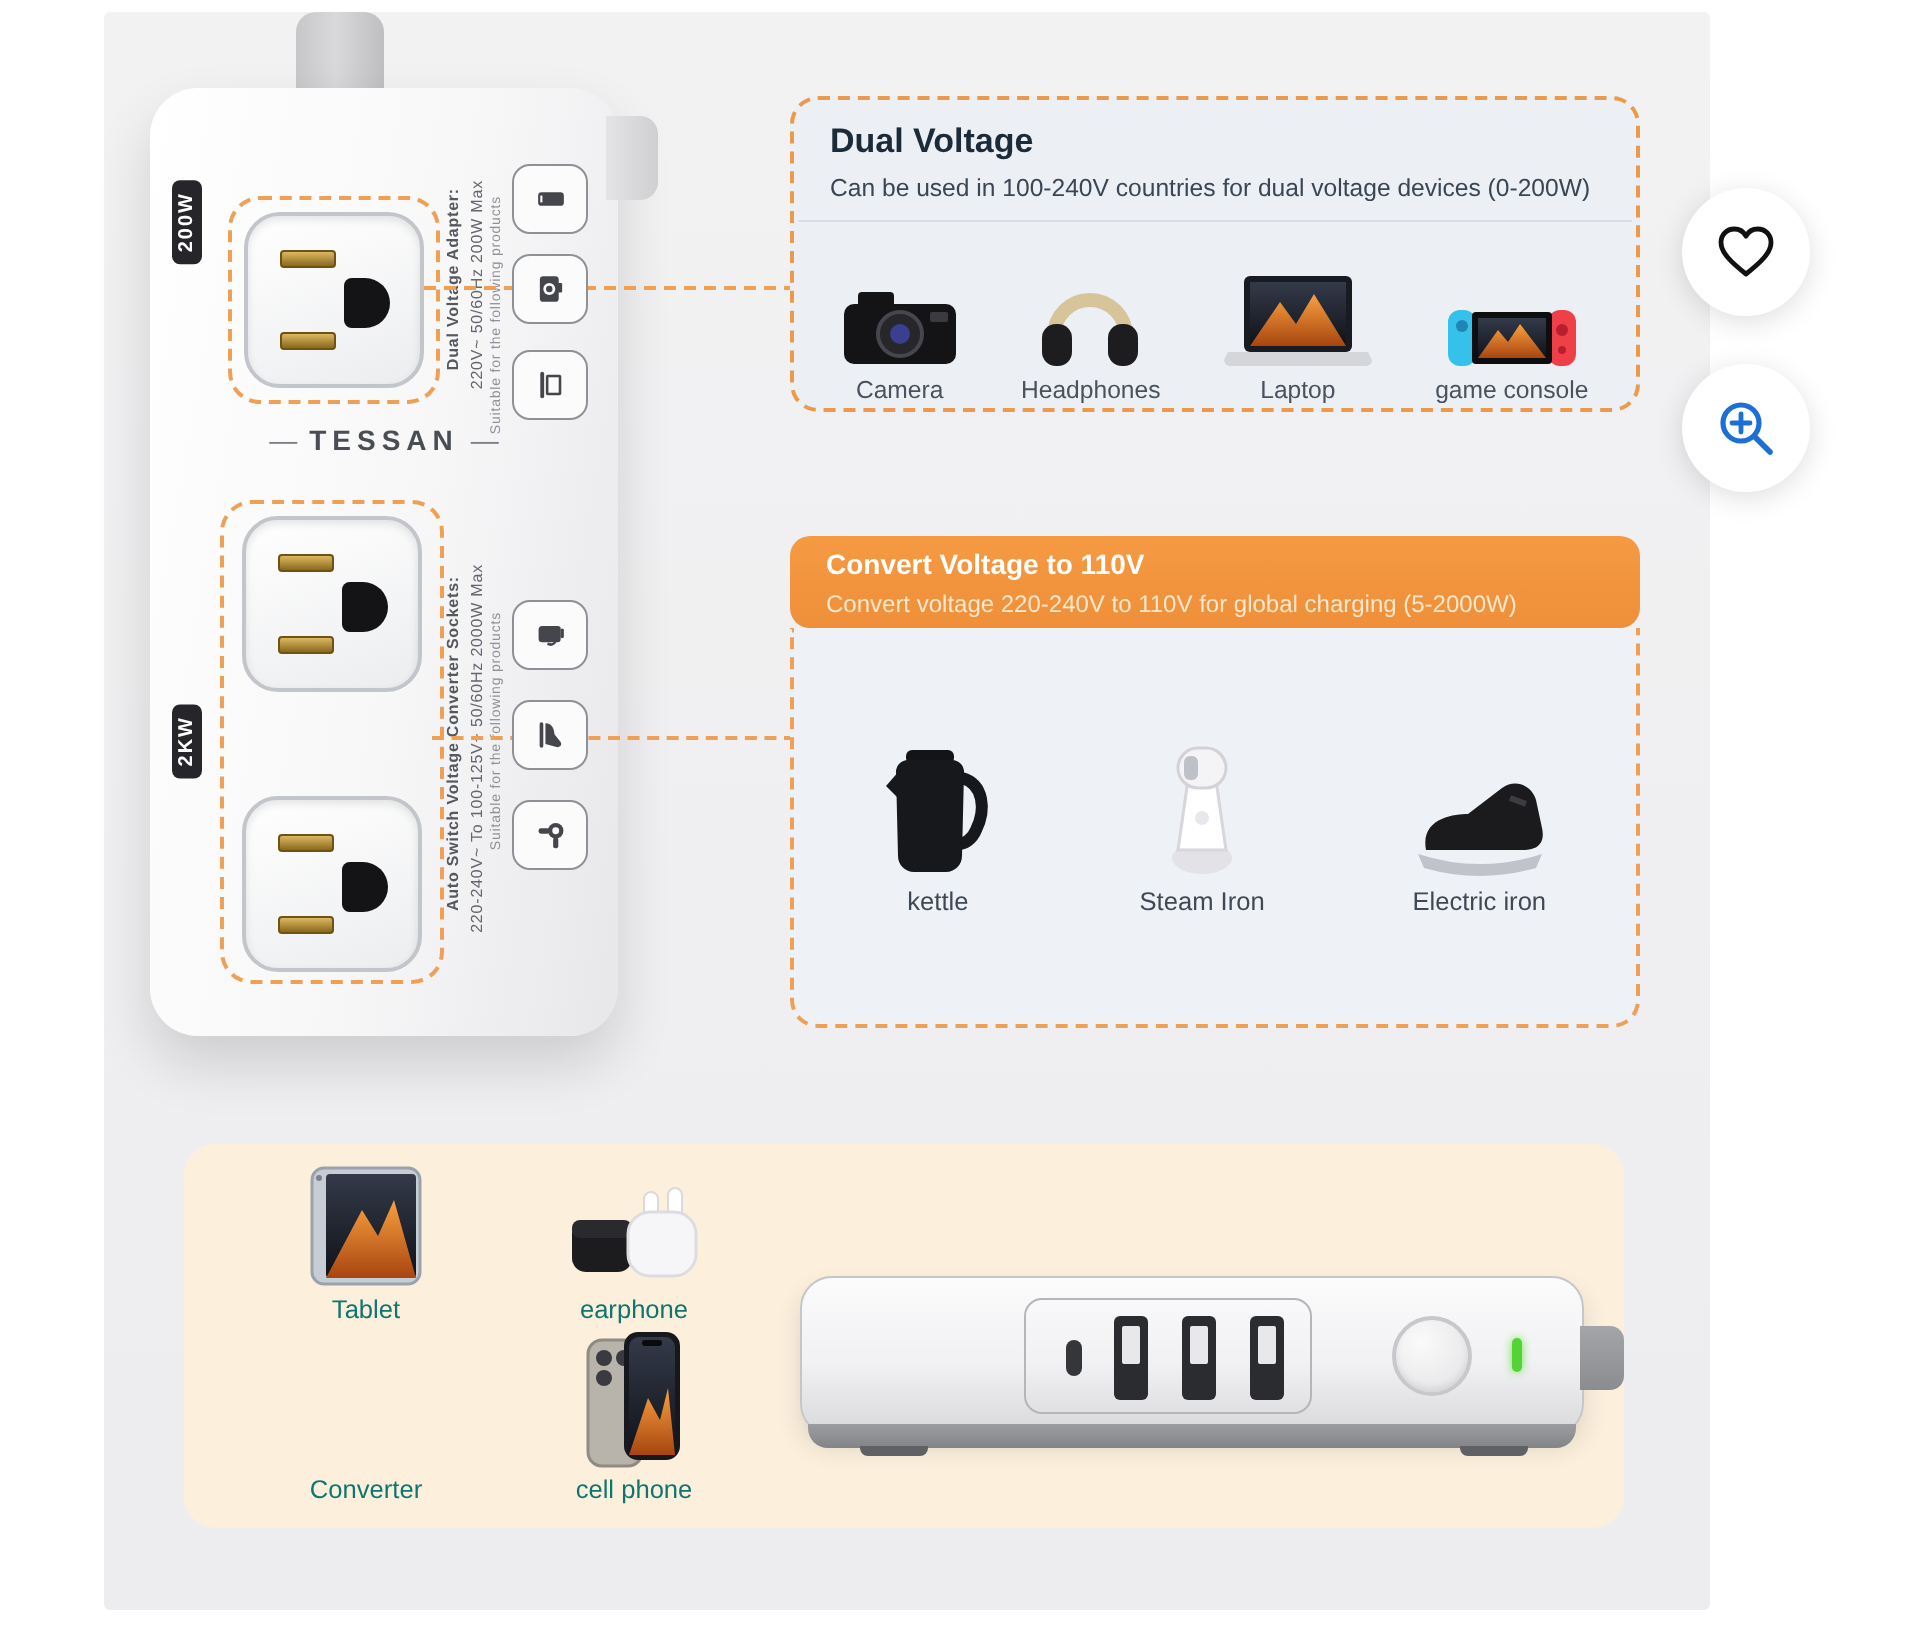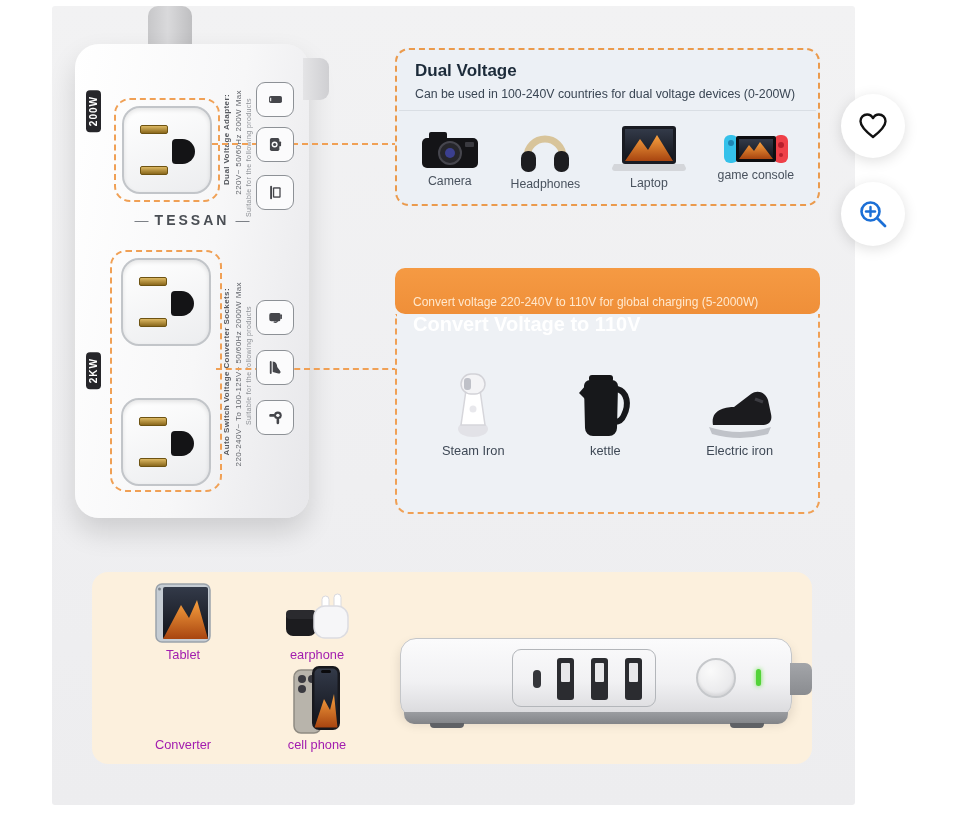--- a/index.html
+++ b/index.html
@@ -65,44 +65,44 @@
   .k1 { left:160px; top:137px; width:186px; }
   .k2 { left:164px; top:362px; width:182px; }
 
   
   .dv-box { position:absolute; left:343px; top:42px; width:425px; height:158px;
             border:2.5px dashed #eb9a4c; border-radius:14px; background:#ecf0f5; z-index:2; }
   .dv-title { position:absolute; left:18px; top:11px; font-size:17px; font-weight:bold; color:#1c2b3a; }
   .dv-sub   { position:absolute; left:18px; top:37px; font-size:12.3px; color:#3a4654; }
   .dv-divider { position:absolute; left:2px; top:60px; width:417px; border-top:1px solid #d9dee4; }
   .icon-row { position:absolute; left:8px; top:64px; width:405px; height:88px;
-              display:flex; justify-content:space-around; align-items:center; }
+              display:flex; justify-content:space-around; align-items:flex-end; }
   .icon-item { display:flex; flex-direction:column; align-items:center; gap:4px; }
   .icon-item .art { display:flex; align-items:flex-end; justify-content:center; }
   .icon-item .lbl { font-size:12.3px; color:#49525e; }
 
   .cv-head { position:absolute; left:343px; top:262px; width:425px; height:46px;
              background:linear-gradient(180deg,#f59a43,#ef8f39); border-radius:10px; z-index:3; }
-  .cv-title { position:absolute; left:18px; top:6px; font-size:20px; font-weight:bold; color:#ffffff;margin-top:39px; }
+  .cv-title { position:absolute; left:18px; top:6px; font-size:14px; font-weight:bold; color:#ffffff; }
   .cv-sub   { position:absolute; left:18px; top:27px; font-size:12px; color:#ffe8cd; }
   .cv-box { position:absolute; left:343px; top:308px; width:425px; height:200px;
             border:2.5px dashed #f0a055; border-top:none; border-radius:0 0 14px 14px;
             background:#eef1f5; z-index:2; }
   .cv-row { position:absolute; left:8px; top:24px; width:405px; height:120px;
             display:flex; justify-content:space-around; align-items:flex-end; }
   .cv-row .lbl { font-size:12.8px; color:#3f4956; }
 
   
   .bottom-panel { position:absolute; left:40px; top:566px; width:720px; height:192px;
                   background:#fcf0dd; border-radius:16px; }
   .dev-grid { position:absolute; left:24px; top:8px; width:268px; height:176px;
               display:grid; grid-template-columns:1fr 1fr; grid-template-rows:1fr 1fr; }
   .dev-cell { display:flex; flex-direction:column; align-items:center; justify-content:flex-end;
               gap:3px; padding-bottom:4px; }
-  .dev-cell .lbl { font-size:12.8px; color:#a21caf; }
+  .dev-cell .lbl { font-size:12.8px; color:#0f766e; }
   .usb-title { position:absolute; left:308px; top:30px; width:400px; text-align:center;
                font-size:16px; font-weight:bold; color:#e8872b; letter-spacing:.3px; }
   .usb-strip { position:absolute; left:308px; top:66px; width:400px; height:94px; }
   .usb-body { position:absolute; left:0; top:0; width:392px; height:80px;
               background:linear-gradient(180deg,#fbfbfc 0%,#f1f1f3 55%,#d8d8db 100%);
               border:1px solid #c4c6c9; border-radius:16px;
               box-shadow:0 6px 12px rgba(0,0,0,.12); }
   .usb-base { position:absolute; left:4px; top:74px; width:384px; height:12px;
               background:linear-gradient(180deg,#9b9da1,#828488); border-radius:0 0 10px 10px; }
   .usb-foot { position:absolute; top:85px; width:34px; height:5px; background:#5f6165; border-radius:0 0 4px 4px; }
@@ -291,40 +291,40 @@
   </div>
 
   <div class="cv-head">
     <div class="cv-title">Convert Voltage to 110V</div>
     <div class="cv-sub">Convert voltage 220-240V to 110V for global charging (5-2000W)</div>
   </div>
   <div class="cv-box">
     <div class="cv-row">
       <div class="icon-item">
         <span class="art">
+          <svg width="54" height="66" viewBox="0 0 54 66">
+              <rect x="11" y="2" width="24" height="7" rx="3" fill="#141416"></rect>
+              <path d="M12 7 h22 a6 6 0 0 1 6 6 l-1 42 a8 8 0 0 1 -8 8 H15 a8 8 0 0 1 -8 -8 L6 13 a6 6 0 0 1 6 -6 z" fill="#17181b"></path>
+              <path d="M8 12 L1 20 L8 27 z" fill="#17181b"></path>
+              <path d="M39 16 c11 3 12 16 7 26 c-2 5 -6 7 -9 7" stroke="#17181b" stroke-width="6" fill="none"></path>
+            </svg>
+        </span>
+        <span class="lbl">kettle</span>
+      </div>
+      <div class="icon-item">
+        <span class="art">
           <svg width="44" height="66" viewBox="0 0 44 66">
               <ellipse cx="22" cy="56" rx="15" ry="8" fill="#e2e2e7"></ellipse>
               <path d="M15 17 L10 52 h24 L29 17 z" fill="#ffffff" stroke="#d6d6db" stroke-width="1.5"></path>
               <rect x="10" y="1" width="24" height="20" rx="10" fill="#f4f4f6" stroke="#d2d2d7" stroke-width="1.5"></rect>
               <rect x="13" y="5" width="7" height="12" rx="3" fill="#bfc1c8"></rect>
               <circle cx="22" cy="36" r="3.5" fill="#e8e8ec"></circle>
             </svg>
         </span>
         <span class="lbl">Steam Iron</span>
-      </div>
-      <div class="icon-item">
-        <span class="art">
-          <svg width="54" height="66" viewBox="0 0 54 66">
-              <rect x="11" y="2" width="24" height="7" rx="3" fill="#141416"></rect>
-              <path d="M12 7 h22 a6 6 0 0 1 6 6 l-1 42 a8 8 0 0 1 -8 8 H15 a8 8 0 0 1 -8 -8 L6 13 a6 6 0 0 1 6 -6 z" fill="#17181b"></path>
-              <path d="M8 12 L1 20 L8 27 z" fill="#17181b"></path>
-              <path d="M39 16 c11 3 12 16 7 26 c-2 5 -6 7 -9 7" stroke="#17181b" stroke-width="6" fill="none"></path>
-            </svg>
-        </span>
-        <span class="lbl">kettle</span>
       </div>
       <div class="icon-item">
         <span class="art">
           <svg width="66" height="50" viewBox="0 0 66 50">
               <path d="M6 36 C3 20 20 18 27 18 L44 5 C51 0 59 4 61 11 l3 14 c2 9 -4 11 -9 11 z" fill="#1b1b1e"></path>
               <path d="M48 10 l8 3" stroke="#3c3c42" stroke-width="3"></path>
               <path d="M2 38 q31 10 62 0 l-3 7 q-28 8 -56 0 z" fill="#c0c3c9"></path>
             </svg>
         </span>
         <span class="lbl">Electric iron</span>

